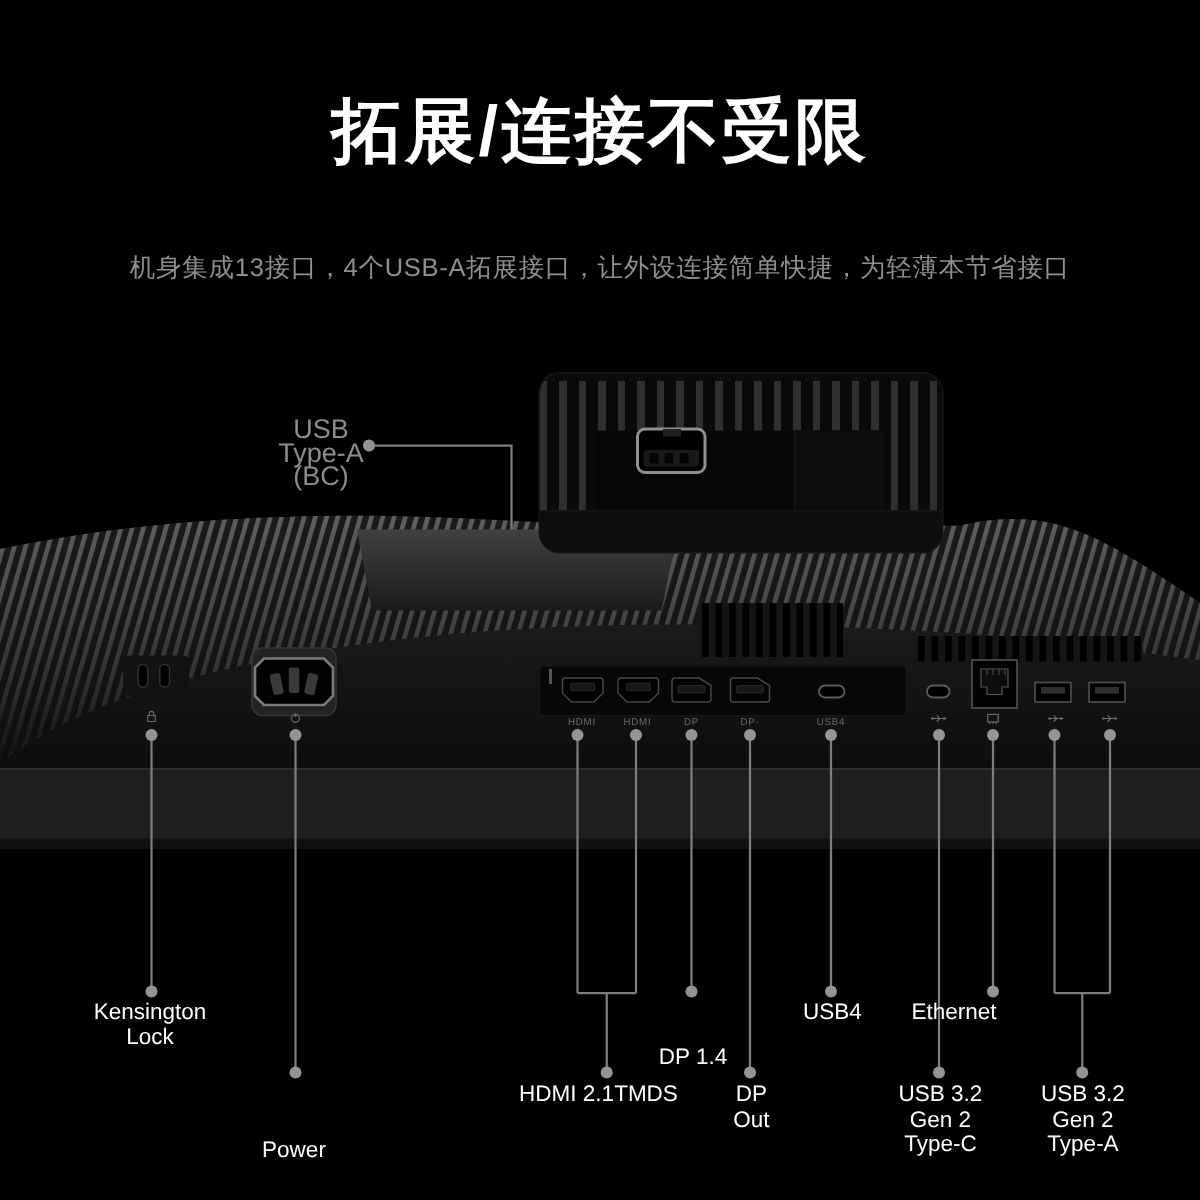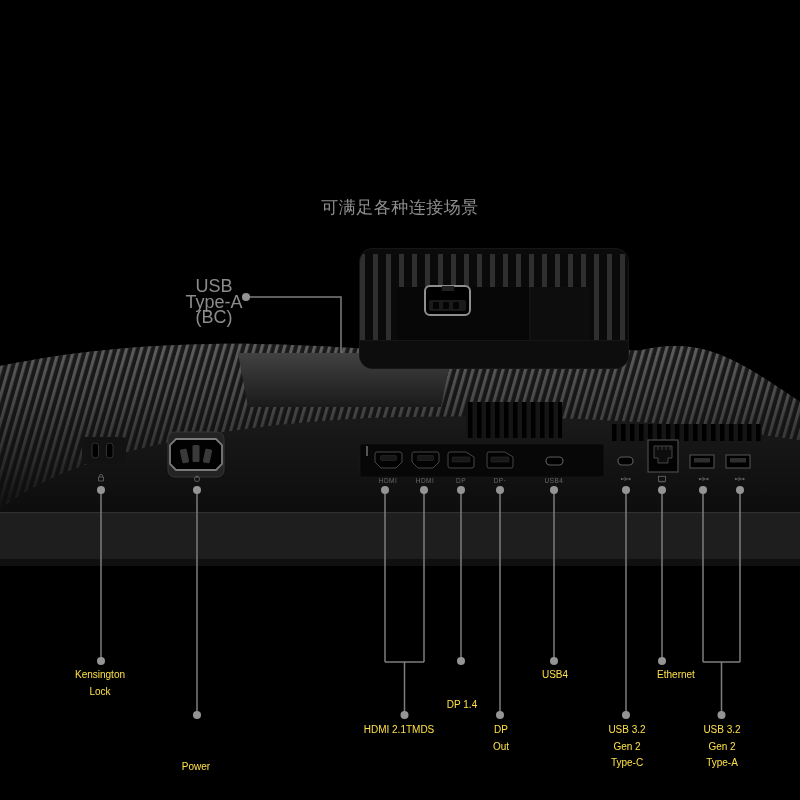--- a/index.html
+++ b/index.html
@@ -10,21 +10,21 @@
           color:#ffffff; font-size:47px; font-weight:700; letter-spacing:2px; }
   .sub{ position:absolute; left:0; width:800px; text-align:center; color:#8f8f8f;
         font-size:17px; letter-spacing:0.5px; }
   .sub1{ top:167px; } .sub2{ top:196px; }
 
   .inset-label{ position:absolute; left:214px; top:279px; transform:translateX(-50%);
         text-align:center; color:#8c8c8c; font-size:18px; line-height:15.5px; white-space:nowrap; }
   .inset-label span{ display:block; }
 
   .callout-label{ position:absolute; transform:translateX(-50%); text-align:center;
-        color:#fde047; font-size:10px; line-height:16.5px; white-space:nowrap; }
+        color:#ffffff; font-size:15px; line-height:16.5px; white-space:nowrap; }
   .callout-label span{ display:block; }
 
   .hw{ position:absolute; left:0; top:340px; }
   .overlay{ position:absolute; left:0; top:0; pointer-events:none; }
 
   
   .card{ position:absolute; left:360px; top:249px; width:268px; height:119px;
          background:#0b0b0b; border-radius:13px; overflow:hidden; box-shadow:0 0 0 1px #161616; }
   .card-slats{ position:absolute; left:0; right:0; top:5px; bottom:28px;
          background:repeating-linear-gradient(90deg,#2f2f2f 0 5px,#0a0a0a 5px 13px); }
@@ -40,21 +40,22 @@
   .card-port-conn{ position:absolute; left:3px; right:3px; top:13px; height:11px;
          background:#1a1a1a; border-radius:2px; }
   .card-port-conn i{ position:absolute; top:2px; width:6px; height:7px; background:#040404; border-radius:1px; }
   .t1{left:4px;} .t2{left:14px;} .t3{left:24px;}
 </style>
 </head>
 <body>
 
 <div class="canvas">
 
-  <div class="sub sub2">可满足各种连接场景</div>
+  <div class="title">拓展/连接不受限</div>
+  <div class="sub sub1">机身集成13接口，4个USB-A拓展接口，让外设连接简单快捷，为轻薄本节省接口</div>
 
   <svg class="hw" width="800" height="230" viewBox="0 0 800 230">
     <defs>
       <linearGradient id="bodyGrad" x1="0" y1="0" x2="0" y2="1">
         <stop offset="0" stop-color="#262626"></stop>
           <stop offset="0.55" stop-color="#171717"></stop>
           <stop offset="1" stop-color="#0d0d0d"></stop>
       </linearGradient>
       <linearGradient id="recessGrad" x1="0" y1="0" x2="0" y2="1">
         <stop offset="0" stop-color="#414141"></stop>
@@ -267,21 +268,21 @@
     <span>Out</span>
   </div>
   <div class="callout-label" style="left:555px; top:667px;">
     <span>USB4</span>
   </div>
   <div class="callout-label" style="left:627px; top:722px;">
     <span>USB 3.2</span>
     <span>Gen 2</span>
     <span>Type-C</span>
   </div>
-  <div class="callout-label" style="left:676px; top:667px;">
+  <div class="callout-label" style="left:636px; top:667px;">
     <span>Ethernet</span>
   </div>
   <div class="callout-label" style="left:722px; top:722px;">
     <span>USB 3.2</span>
     <span>Gen 2</span>
     <span>Type-A</span>
   </div>
 
 </div>
 

